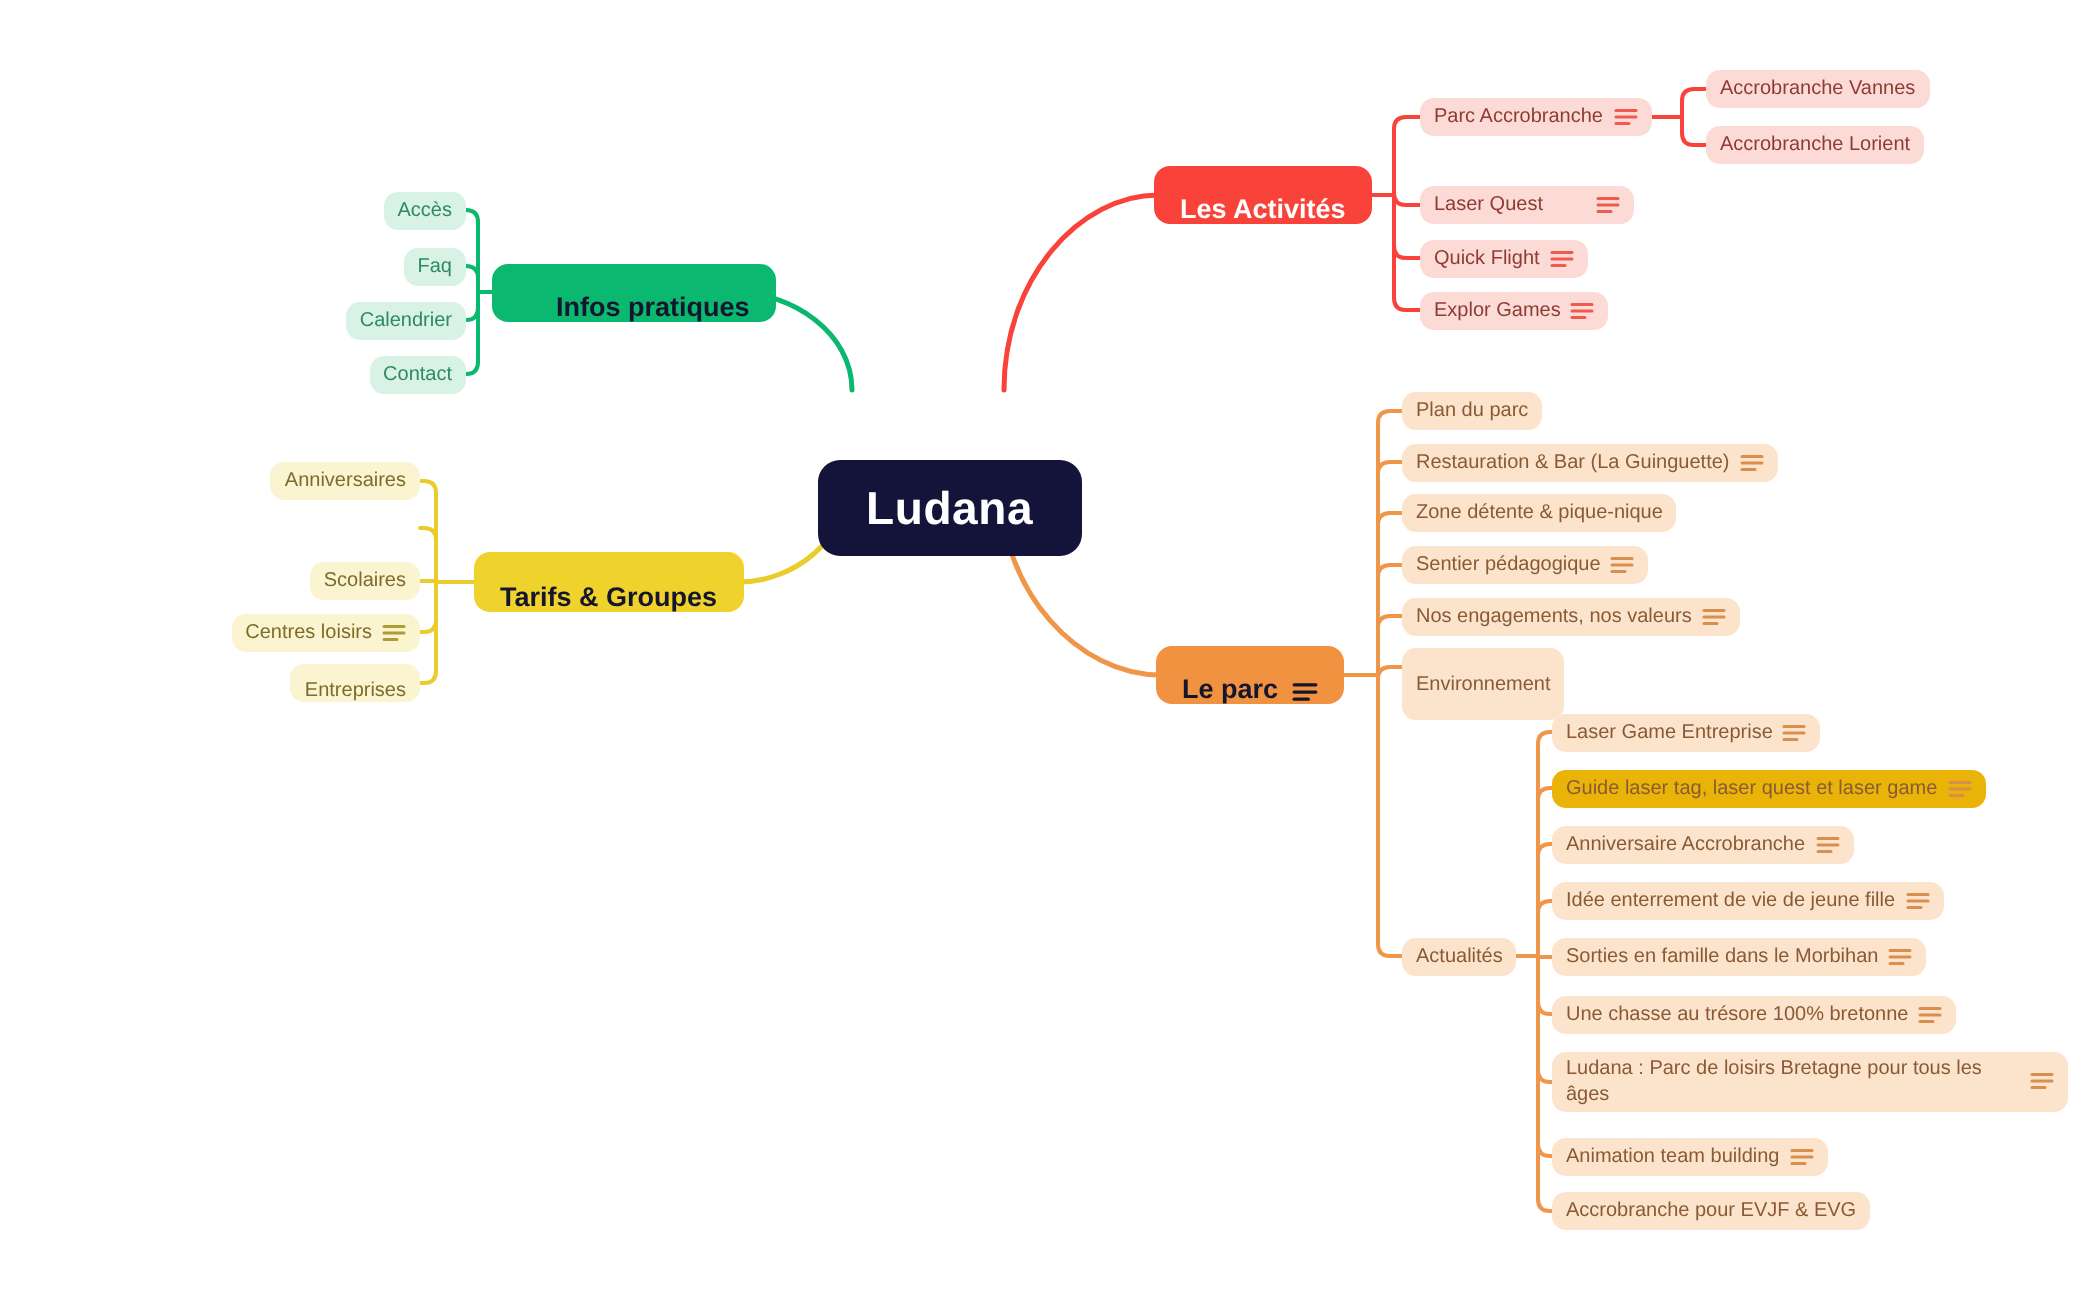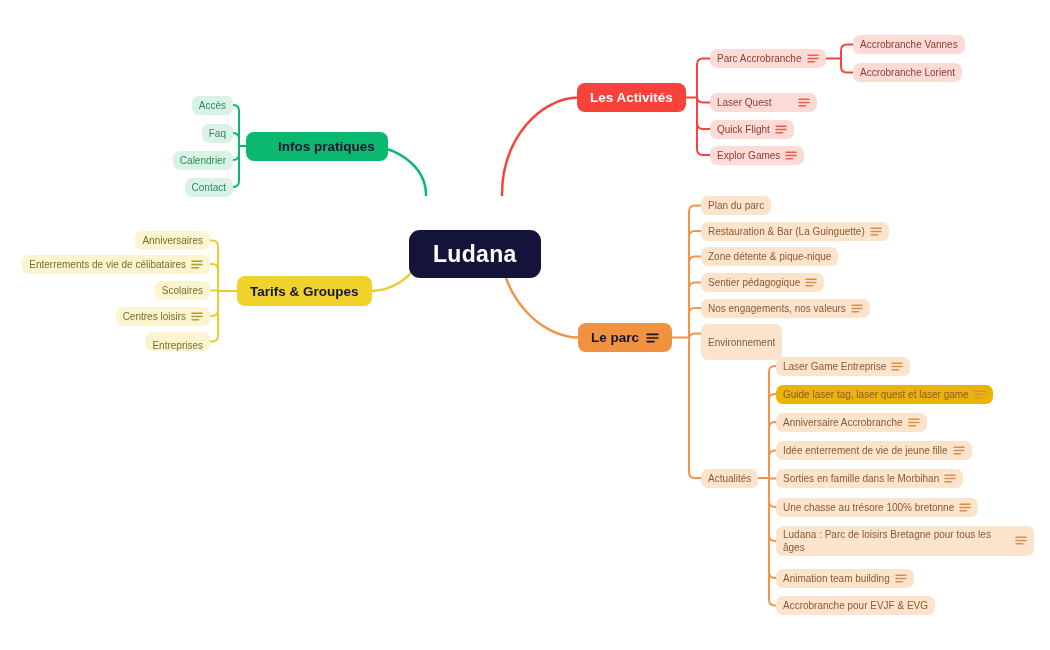--- a/index.html
+++ b/index.html
@@ -1,21 +1,21 @@
 <!DOCTYPE html>
 <html><head>
 <meta charset="utf-8">
 <style>
   html,body{margin:0;padding:0;background:#ffffff;overflow:hidden;
     font-family:"Liberation Sans","DejaVu Sans",sans-serif;}
   #mindmap-canvas{position:relative;overflow:hidden;}
   #connector-lines{position:absolute;left:0;top:0;z-index:0;}
   .node{position:absolute;z-index:1;display:flex;align-items:center;box-sizing:border-box;}
   .child{border-radius:7px;padding:0 7px;font-size:10px;white-space:nowrap;gap:5px;}
-  .parent{border-radius:8px;padding:0 13px;font-size:13.5px;font-weight:700;white-space:nowrap;gap:7px;justify-content:center;}
+  .parent{border-radius:8px;padding:0 13px;font-size:13.5px;font-weight:700;white-space:nowrap;gap:7px;justify-content:center;align-items:flex-end;}
   .root-node{border-radius:11px;padding:0 24px;font-size:23px;font-weight:700;white-space:nowrap;justify-content:center;letter-spacing:.3px;}
   .wrap{white-space:normal;line-height:1.3;padding:2px 7px;}
   .wrap .lbl{flex:1;}
   .note-icon{flex-shrink:0;display:block;}
   .lbl{display:inline-block;}
 </style>
 </head>
 <body>
 
 <div id="mindmap-canvas" style="width: 1050px; height: 650px; background: rgb(255, 255, 255);">
@@ -114,28 +114,20 @@
     </div>
     <div class="node child" style="background: rgb(217, 242, 230); color: rgb(46, 138, 94); top: 177.5px; height: 19px; right: 817px;">
       <span class="lbl">Contact</span>
     </div>
     <div class="node parent" style="background: rgb(240, 210, 44); color: rgb(21, 22, 46); top: 276px; height: 30px; left: 237px;">
       <span class="lbl">Tarifs &amp; Groupes</span>
     </div>
     <div class="node child" style="background: rgb(250, 244, 209); color: rgb(125, 107, 41); top: 231px; height: 19px; right: 840px;">
       <span class="lbl">Anniversaires</span>
     </div>
-    <div class="node child" style="background: rgb(250, 244, 209); color: rgb(125, 107, 41); top: 254.5px; height: 19px; right: 840px;">
-      <span class="lbl">Enterrements de vie de célibataires</span>
-      <svg width="12" height="11" viewBox="0 0 12 11" class="note-icon">
-        <line x1="1" y1="2.2" x2="11" y2="2.2" stroke="#b09c31" stroke-width="1.5" stroke-linecap="round"></line>
-        <line x1="1" y1="5.5" x2="11" y2="5.5" stroke="#b09c31" stroke-width="1.5" stroke-linecap="round"></line>
-        <line x1="1" y1="8.8" x2="7.5" y2="8.8" stroke="#b09c31" stroke-width="1.5" stroke-linecap="round"></line>
-      </svg>
-    </div>
     <div class="node child" style="background: rgb(250, 244, 209); color: rgb(125, 107, 41); top: 281px; height: 19px; right: 840px;">
       <span class="lbl">Scolaires</span>
     </div>
     <div class="node child" style="background: rgb(250, 244, 209); color: rgb(125, 107, 41); top: 306.5px; height: 19px; right: 840px;">
       <span class="lbl">Centres loisirs</span>
       <svg width="12" height="11" viewBox="0 0 12 11" class="note-icon">
         <line x1="1" y1="2.2" x2="11" y2="2.2" stroke="#b09c31" stroke-width="1.5" stroke-linecap="round"></line>
         <line x1="1" y1="5.5" x2="11" y2="5.5" stroke="#b09c31" stroke-width="1.5" stroke-linecap="round"></line>
         <line x1="1" y1="8.8" x2="7.5" y2="8.8" stroke="#b09c31" stroke-width="1.5" stroke-linecap="round"></line>
       </svg>

